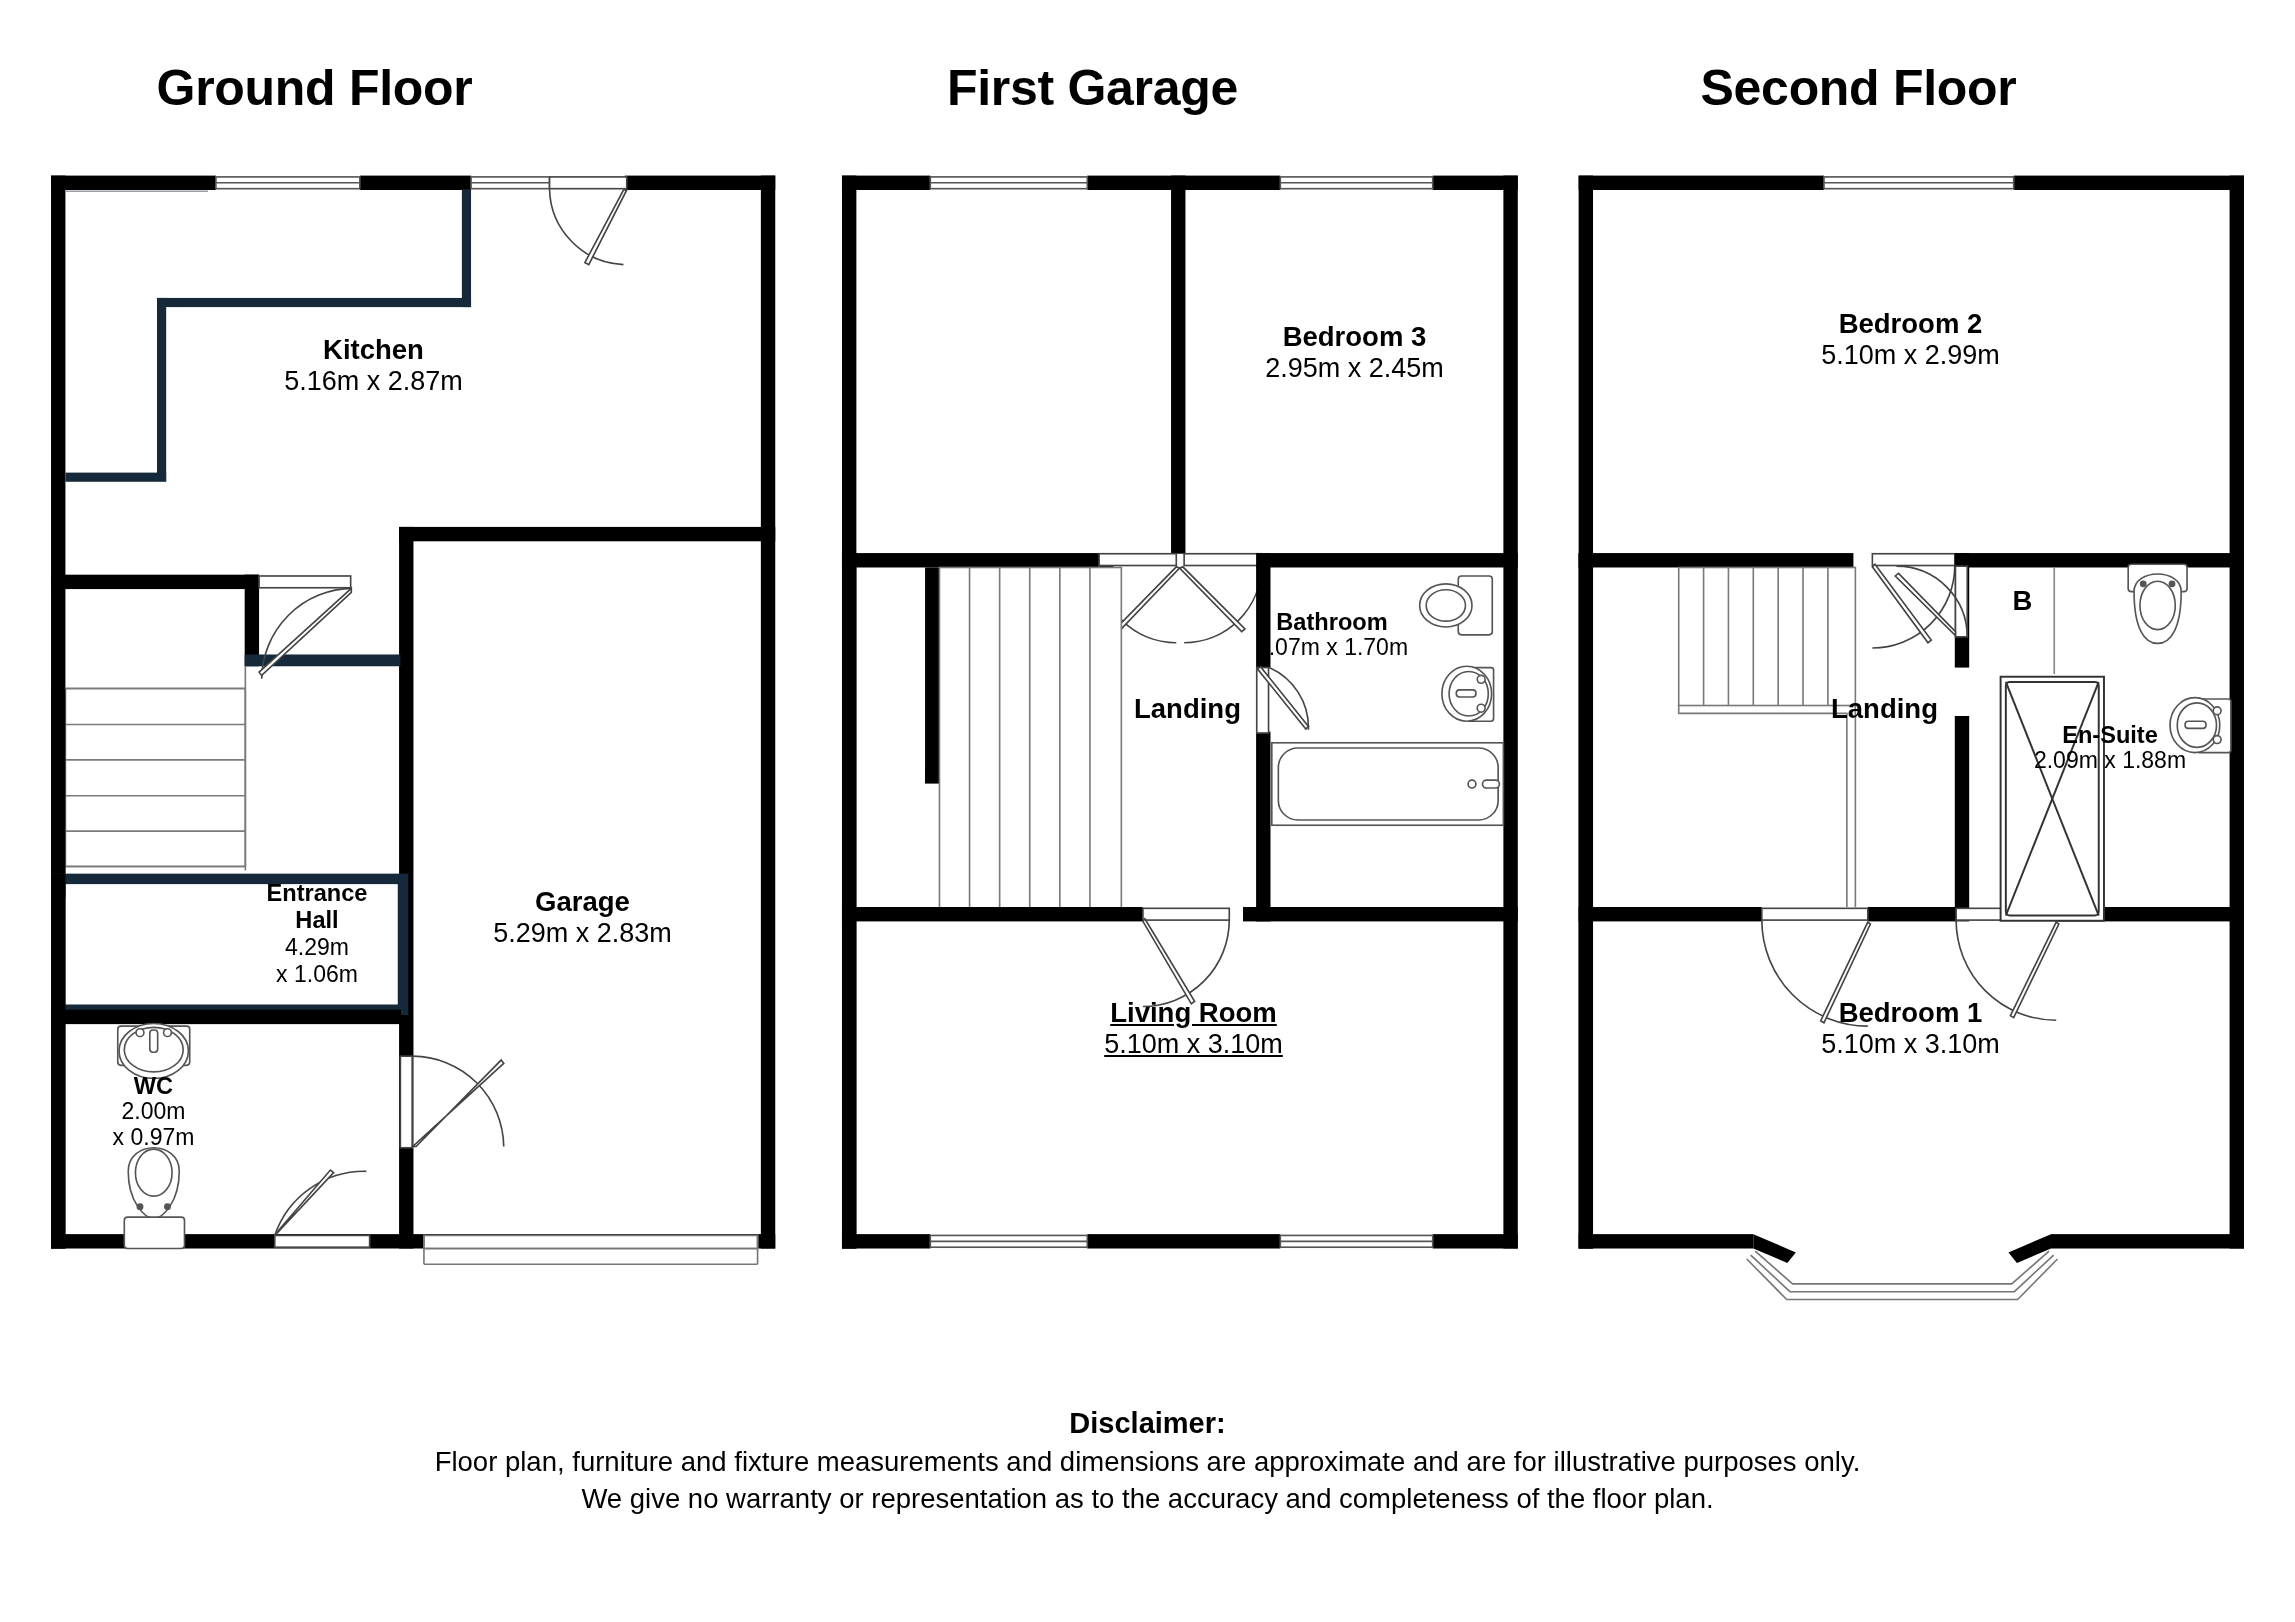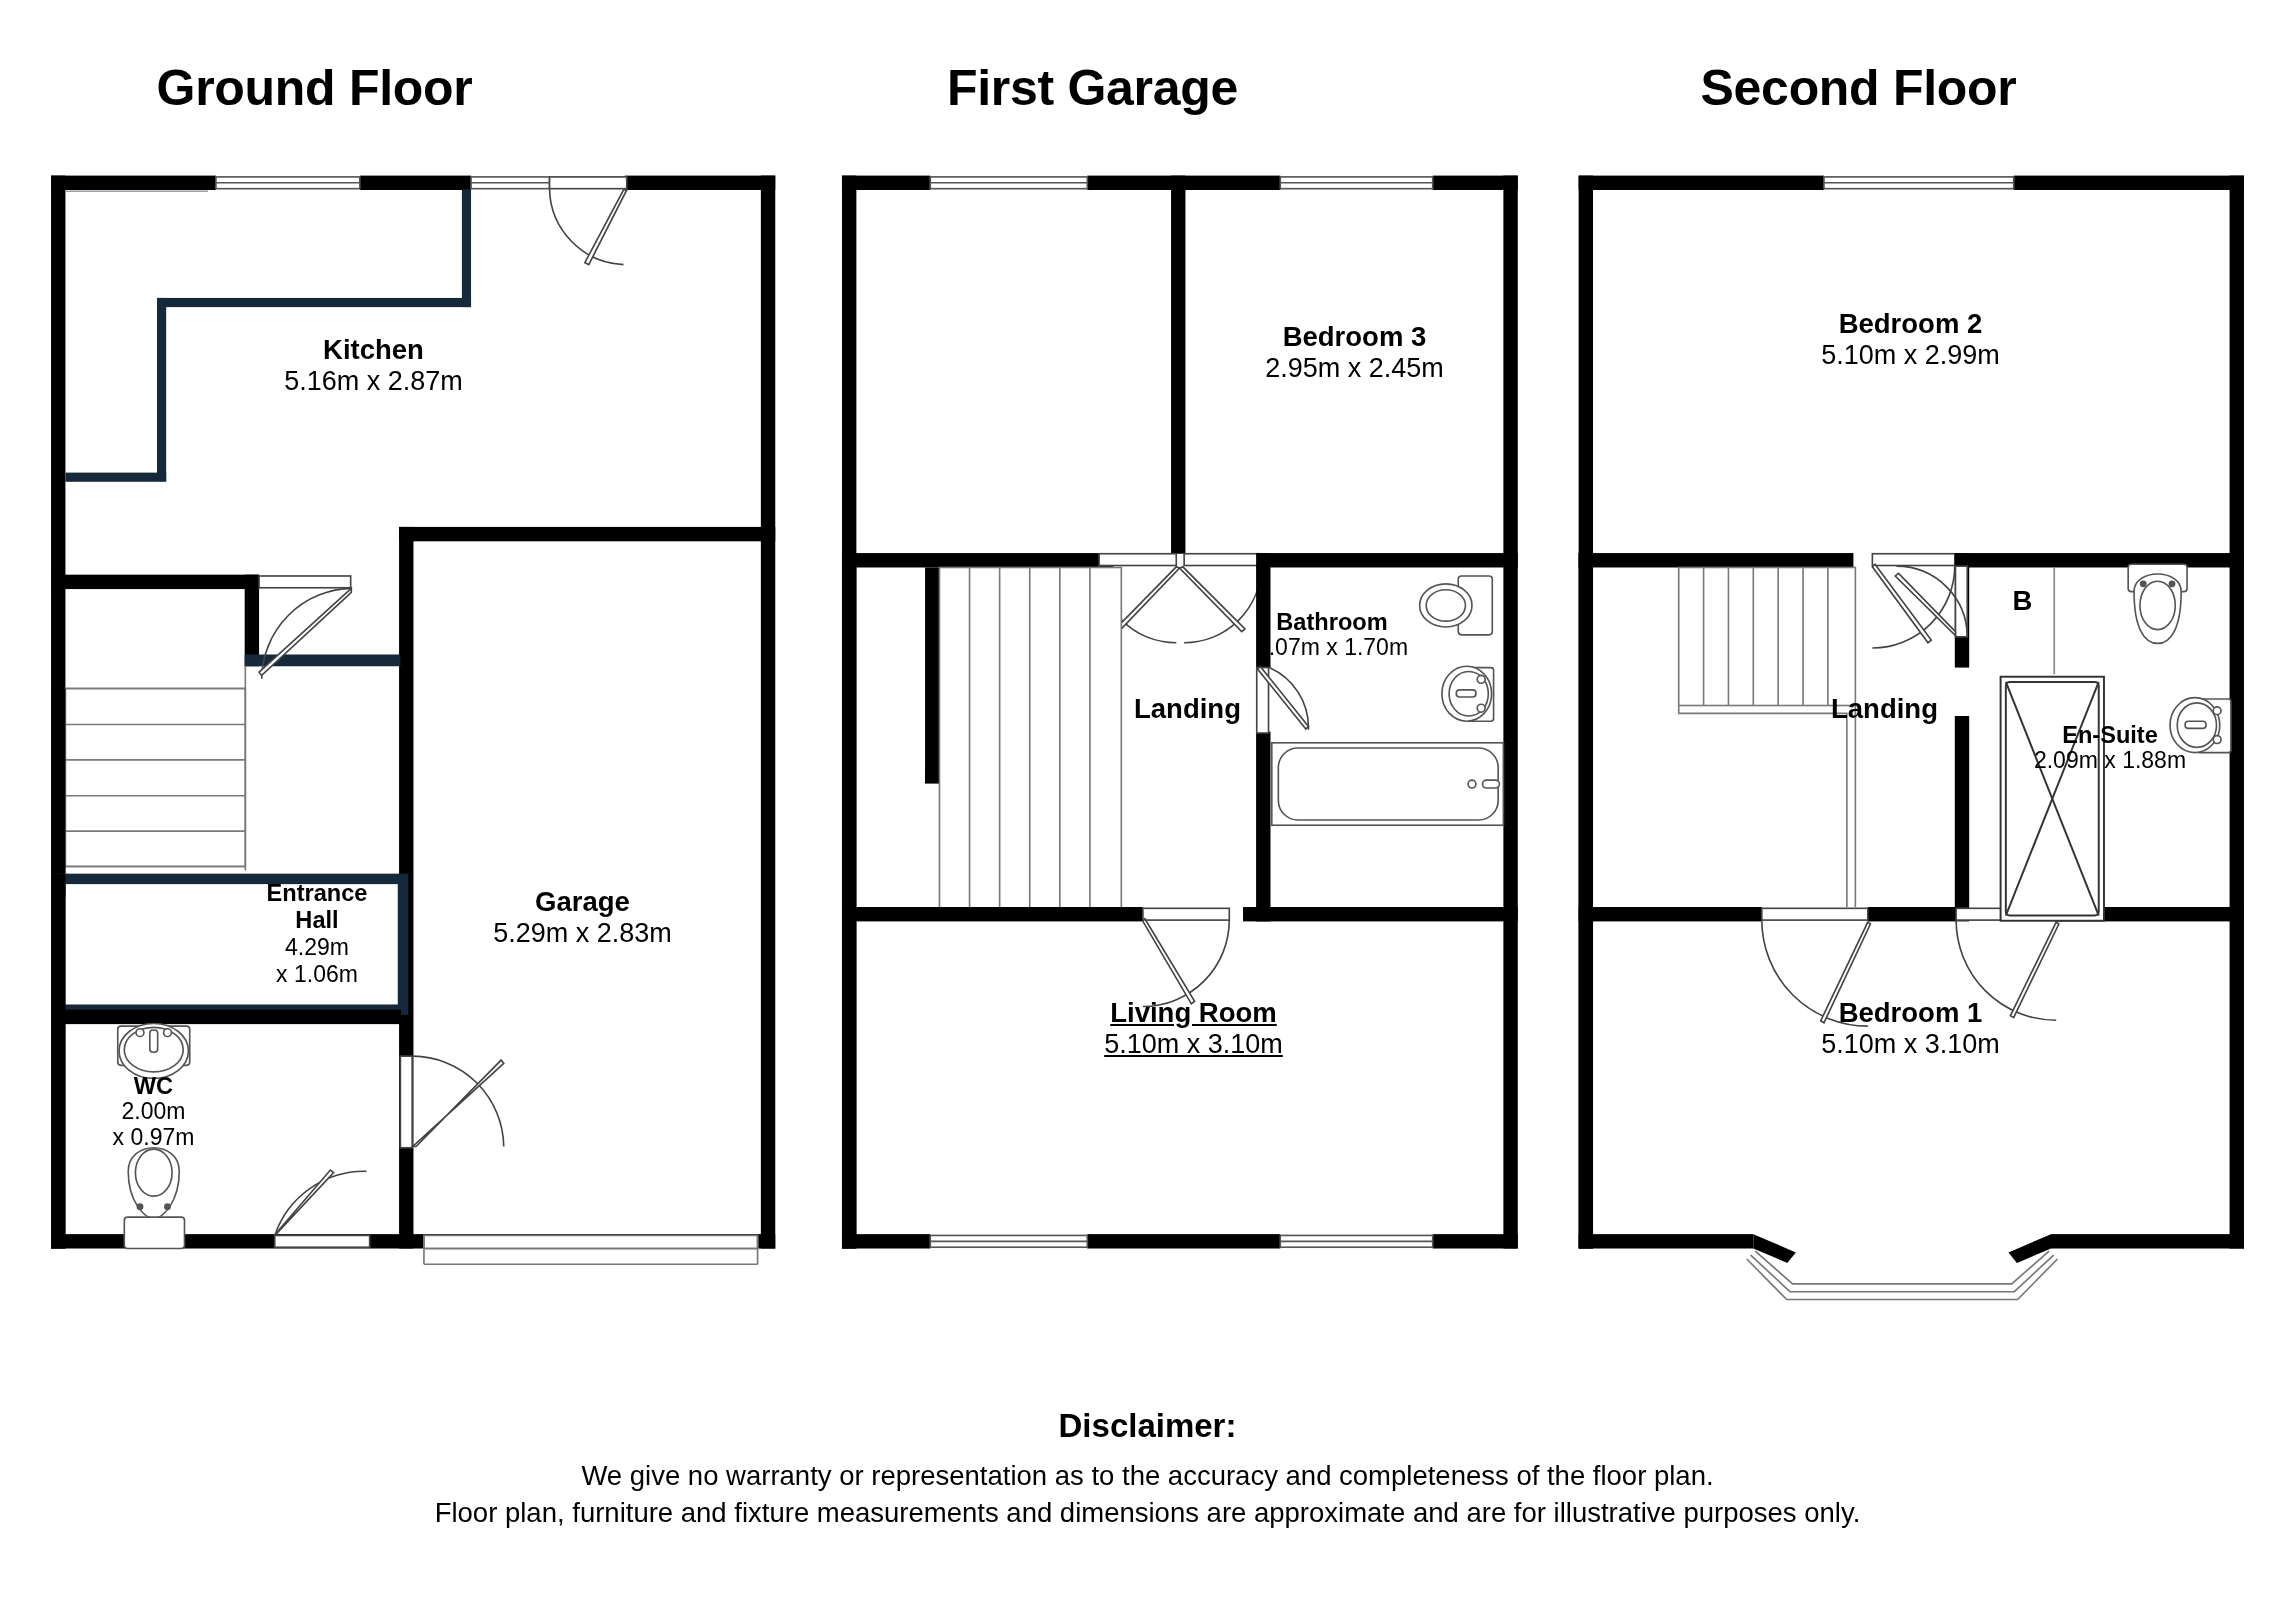--- a/index.html
+++ b/index.html
@@ -63,23 +63,23 @@
   #disclaimer {
     position: absolute;
     left: 0;
     top: 1407px;
     width: 2295px;
     text-align: center;
     color: #000;
   }
   #disclaimer .dtitle {
     font-weight: bold;
-    font-size: 33px;
+    font-size: 29px;
     display: block;
-    margin-bottom: 12px;
+    margin-bottom: 3px;
   }
   #disclaimer .dline {
     font-size: 27.5px;
     display: block;
     line-height: 1.35;
   }
 </style>
 </head>
 <body>
 
@@ -461,18 +461,18 @@
   <div class="room-label solo small" style="left:1793px; top:694px; width:183px;">
     <span class="rname">Landing</span>
   </div>
 
   <div class="room-label solo" style="left:1983px; top:586px; width:79px;">
     <span class="rname">B</span>
   </div>
 
   <div id="disclaimer">
     <span class="dtitle">Disclaimer:</span>
+    <span class="dline">Floor plan, furniture and fixture measurements and dimensions are approximate and are for illustrative purposes only.</span>
     <span class="dline">We give no warranty or representation as to the accuracy and completeness of the floor plan.</span>
-    <span class="dline">Floor plan, furniture and fixture measurements and dimensions are approximate and are for illustrative purposes only.</span>
   </div>
 
 </div>
 
 
 </body></html>

